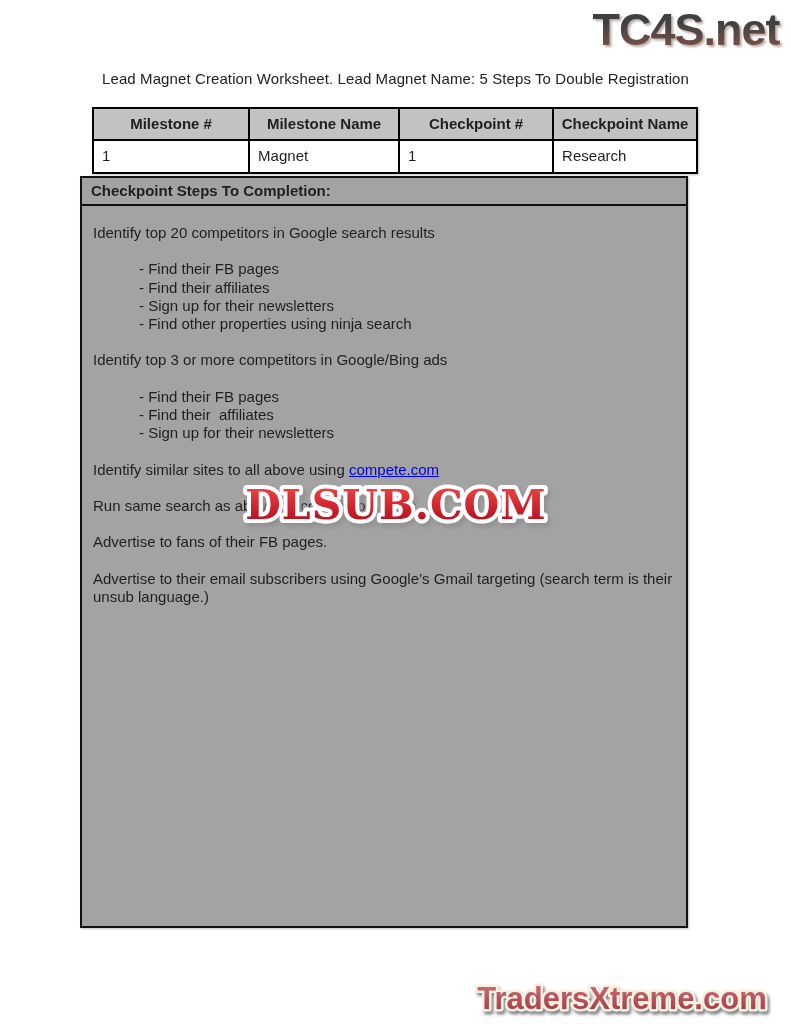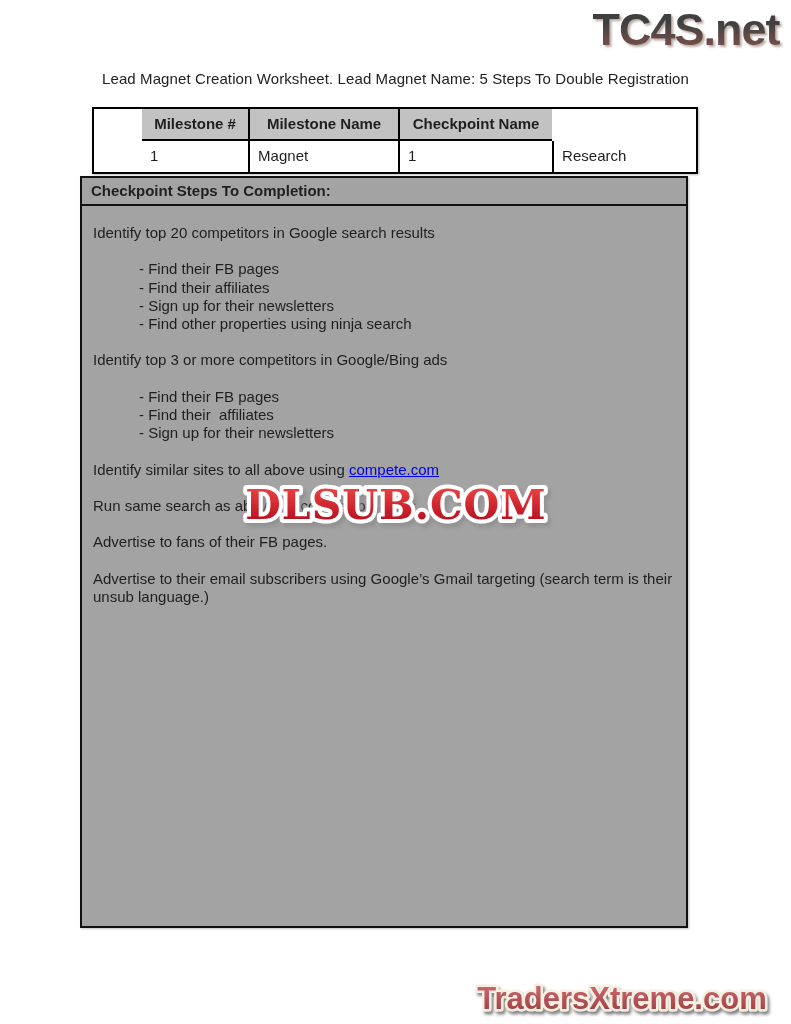--- a/index.html
+++ b/index.html
@@ -46,21 +46,21 @@
     border-bottom: 2px solid #000000;
     padding: 6px 4px 7px 4px;
   }
   .mt-cell {
     font-size: 15px;
     padding: 6px 8px 8px 8px;
     border-left: 2px solid #000000;
     white-space: nowrap;
     overflow: hidden;
   }
-  .mt-cell:first-child { border-left: none; margin-left: 48px; }
+  .mt-cell:first-child { border-left: none; }
 
   
   .steps-box {
     position: absolute;
     top: 176px; left: 80px;
     width: 604px; height: 748px;
     border: 2px solid #111111;
     box-shadow: 1px 1px 2px rgba(0,0,0,0.25);
     background: #a3a3a3;
   }
@@ -116,20 +116,21 @@
     <text x="102" y="45" text-anchor="middle" font-family="Liberation Sans, sans-serif" font-weight="bold" font-size="45" letter-spacing="-1" fill="url(#gradLogo)" filter="url(#fLogo)">TC4S.net</text>
   </svg>
 </div>
 
 <div class="doc-title">Lead Magnet Creation Worksheet. Lead Magnet Name: 5 Steps To Double Registration</div>
 
 <div class="milestone-table">
   <div class="mt-row header">
     <div class="mt-cell">Milestone #</div>
     <div class="mt-cell">Milestone Name</div>
+    <div class="mt-cell">Checkpoint #</div>
     <div class="mt-cell">Checkpoint Name</div>
   </div>
   <div class="mt-row">
     <div class="mt-cell">1</div>
     <div class="mt-cell">Magnet</div>
     <div class="mt-cell">1</div>
     <div class="mt-cell">Research</div>
   </div>
 </div>
 

